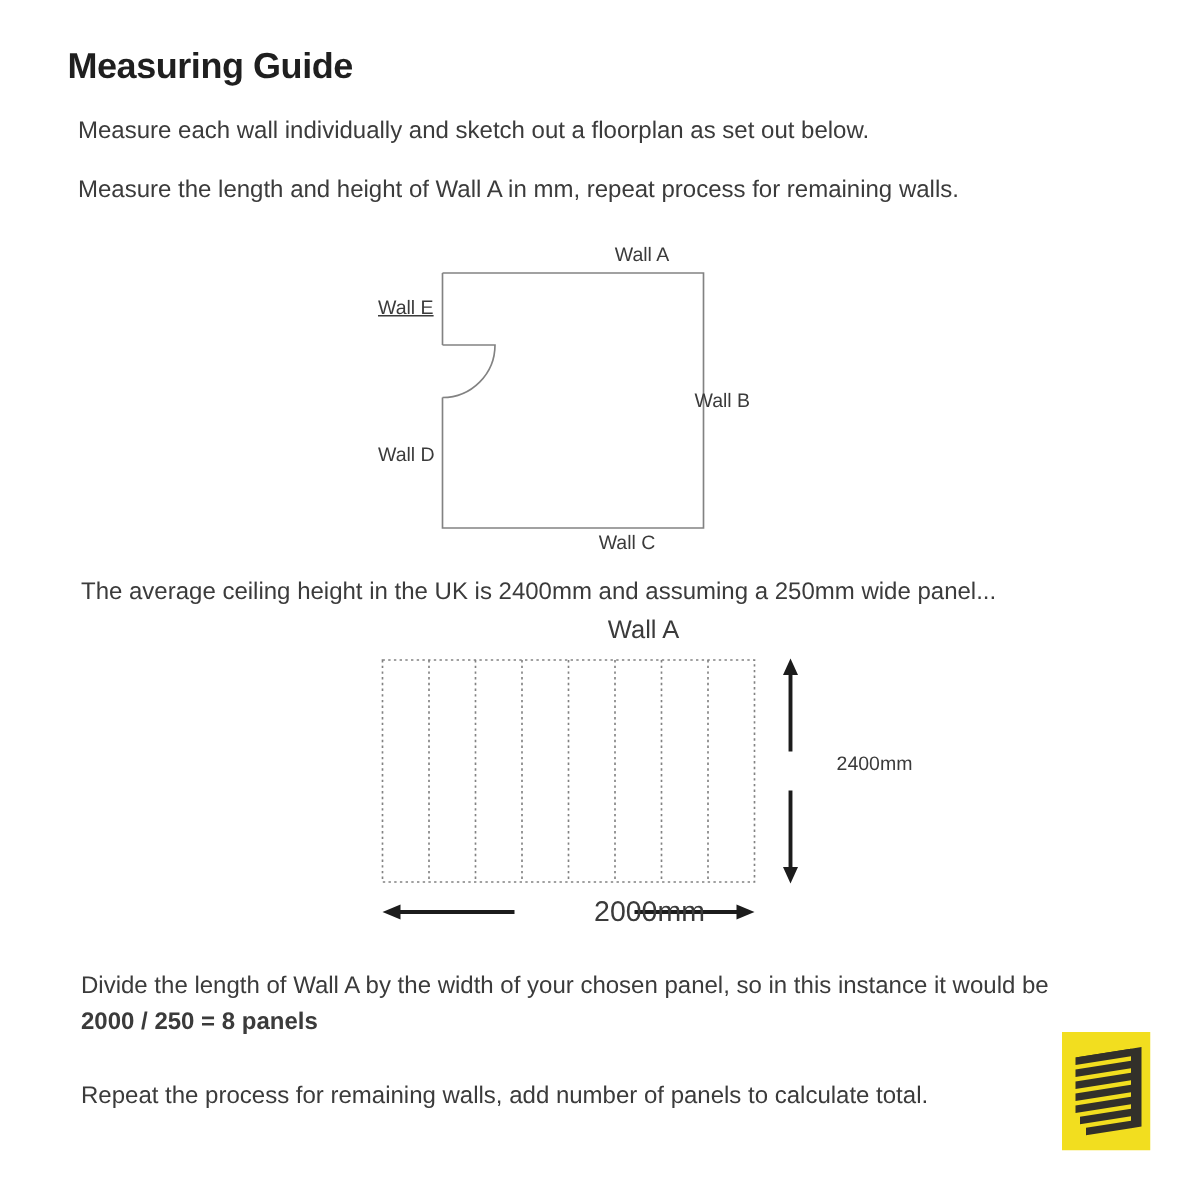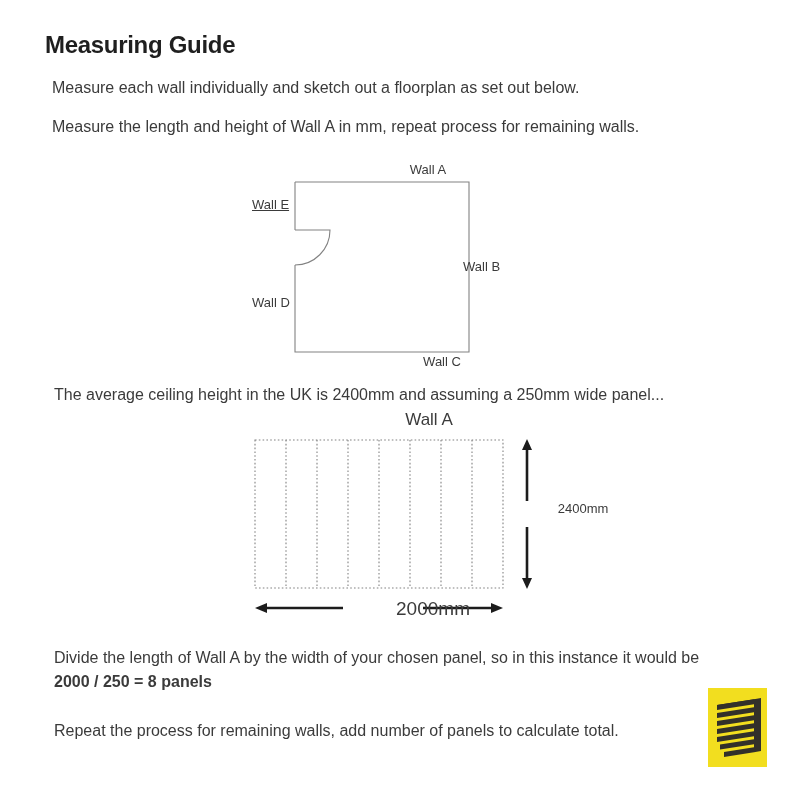--- a/index.html
+++ b/index.html
@@ -26,21 +26,21 @@
   .p3{left:54px;top:385px;}
   .p4a{left:54px;top:648px;}
   .p4b{left:54px;top:672px;font-weight:bold;}
   .p5{left:54px;top:701px;margin-top:20px;}
   .wall-label{font-size:13px;color:var(--text-dark);}
   .centerx{transform:translateX(-50%);margin-left:46px;}
   .fp-wall-a{left:382px;top:162px;}
   .fp-wall-e{left:252px;top:197px;text-decoration:underline;}
   .fp-wall-b{left:463px;top:259px;}
   .fp-wall-d{left:252px;top:295px;}
-  .fp-wall-c{left:396px;top:354px;}
+  .fp-wall-c{left:372px;top:354px;}
   .pd-title{left:383px;top:410px;font-size:17px;}
   .pd-height{left:537px;top:501px;font-size:13px;}
   .pd-width{left:387px;top:598px;font-size:19px;}
   svg{display:block;}
   .solid-stroke{stroke:var(--line-gray);stroke-width:1.1;fill:none;}
   .dotted-stroke{stroke:var(--line-gray);stroke-width:1.1;fill:none;stroke-dasharray:1.6 2.2;}
   #panel-dividers line{stroke:var(--line-gray);stroke-width:1.1;stroke-dasharray:1.6 2.2;}
   .dim-line{stroke:var(--arrow-black);stroke-width:2.6;fill:none;}
   .dim-head{fill:var(--arrow-black);stroke:none;}
 </style>

